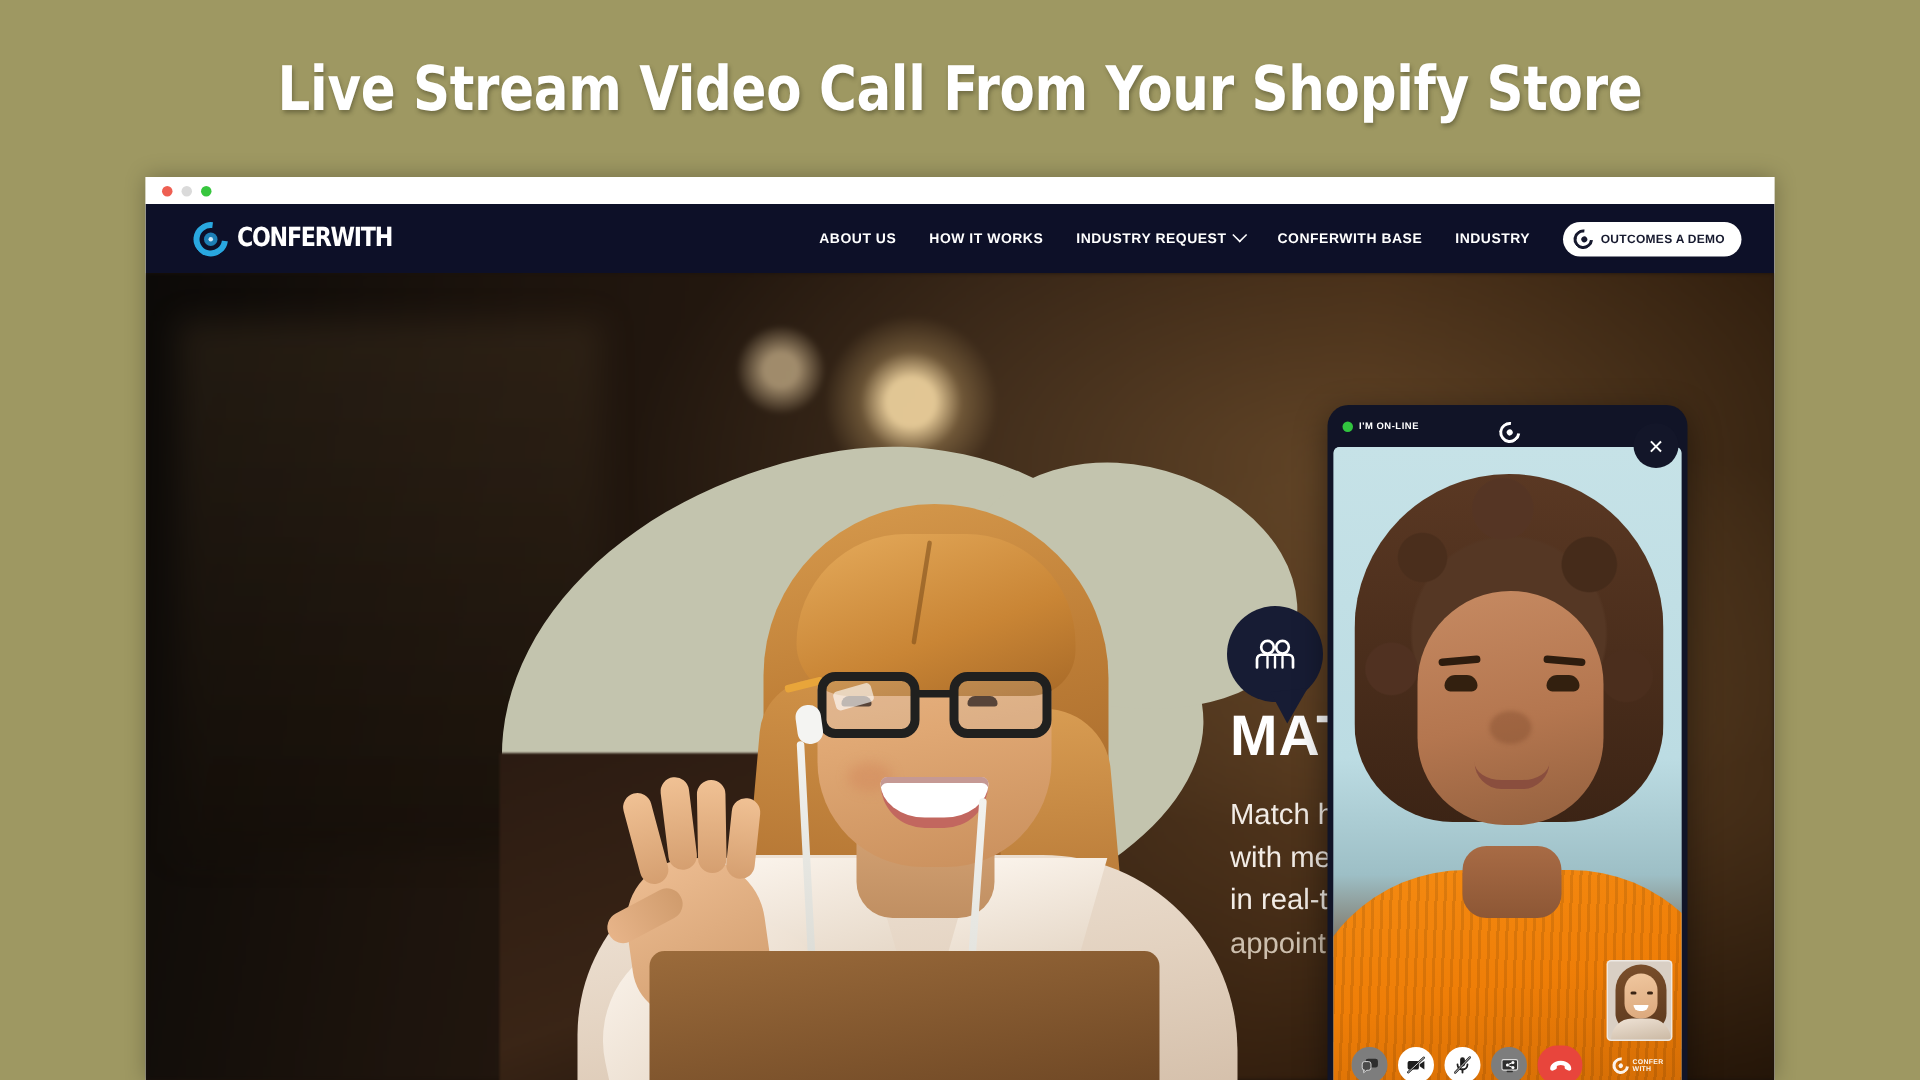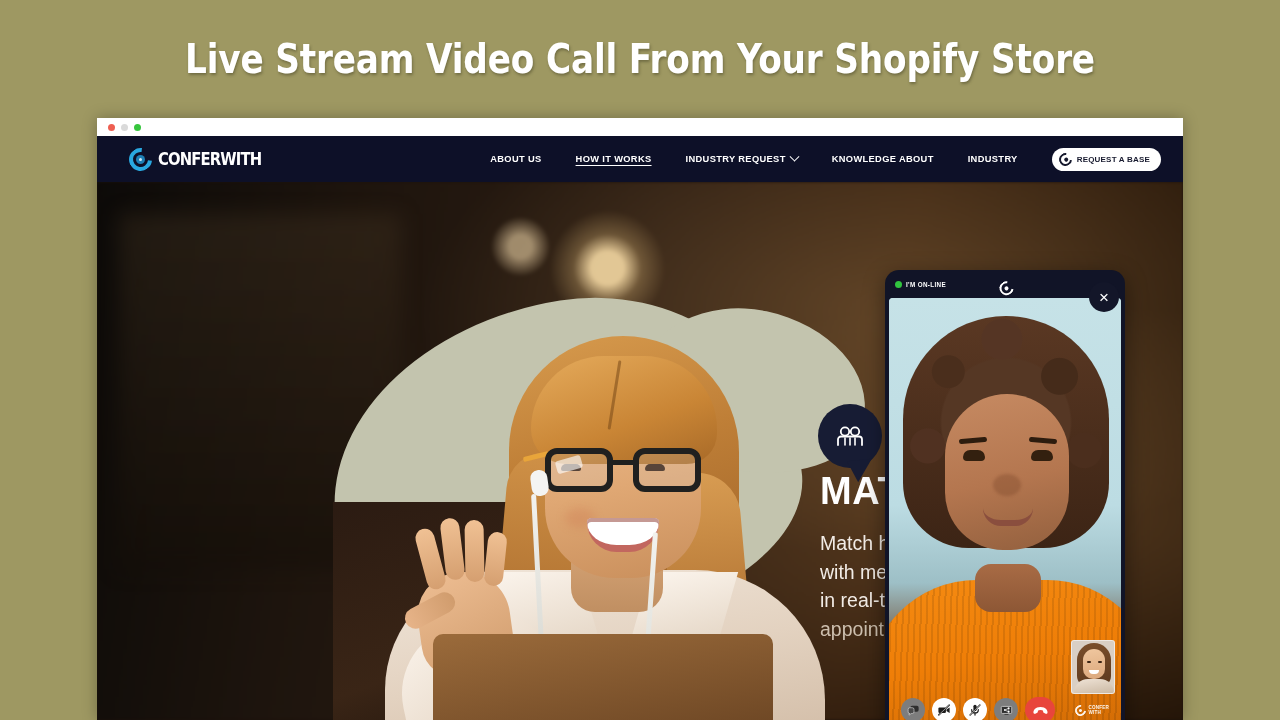--- a/index.html
+++ b/index.html
@@ -108,35 +108,34 @@
     letter-spacing: -0.9px;
     transform: scaleX(0.94);
     transform-origin: left center;
     font-family: "DejaVu Sans Condensed", "Liberation Sans Narrow", "Liberation Sans", sans-serif;
   }
 
   .nav-links {
     margin-left: auto;
     display: flex;
     align-items: center;
-    gap: 34px;
+    gap: 22px;
   }
   .nav-link {
     color: #ffffff;
     font-size: 9.3px;
     font-weight: bold;
     letter-spacing: 0.35px;
     white-space: nowrap;
     cursor: pointer;
     display: flex;
     align-items: center;
     gap: 5px;
   }
   .nav-link.active {
-    text-decoration: underline;
     text-underline-offset: 3px;
     text-decoration-thickness: 1.4px;
   }
   .caret {
     display: inline-block;
     width: 7px; height: 7px;
     border-right: 1.6px solid #ffffff;
     border-bottom: 1.6px solid #ffffff;
     transform: rotate(45deg) translate(-2px,-2px);
   }
@@ -769,28 +768,28 @@
         <span>ABOUT US</span>
       </div>
       <div class="nav-link active">
         <span>HOW IT WORKS</span>
       </div>
       <div class="nav-link">
         <span>INDUSTRY REQUEST</span>
         <span class="caret"></span>
       </div>
       <div class="nav-link">
-        <span>KNOWLEDGE ABOUT</span>
+        <span>CONFERWITH BASE</span>
       </div>
       <div class="nav-link">
         <span>INDUSTRY</span>
       </div>
       <div class="demo-btn">
         <span class="mini-mark"></span>
-        <span class="demo-label">REQUEST A BASE</span>
+        <span class="demo-label">OUTCOMES A DEMO</span>
       </div>
     </div>
   </div>
 
   <div class="hero">
     <div class="hero-bg"></div>
     <div class="blob"></div>
     <div class="blob2"></div>
 
     <div class="subject">

